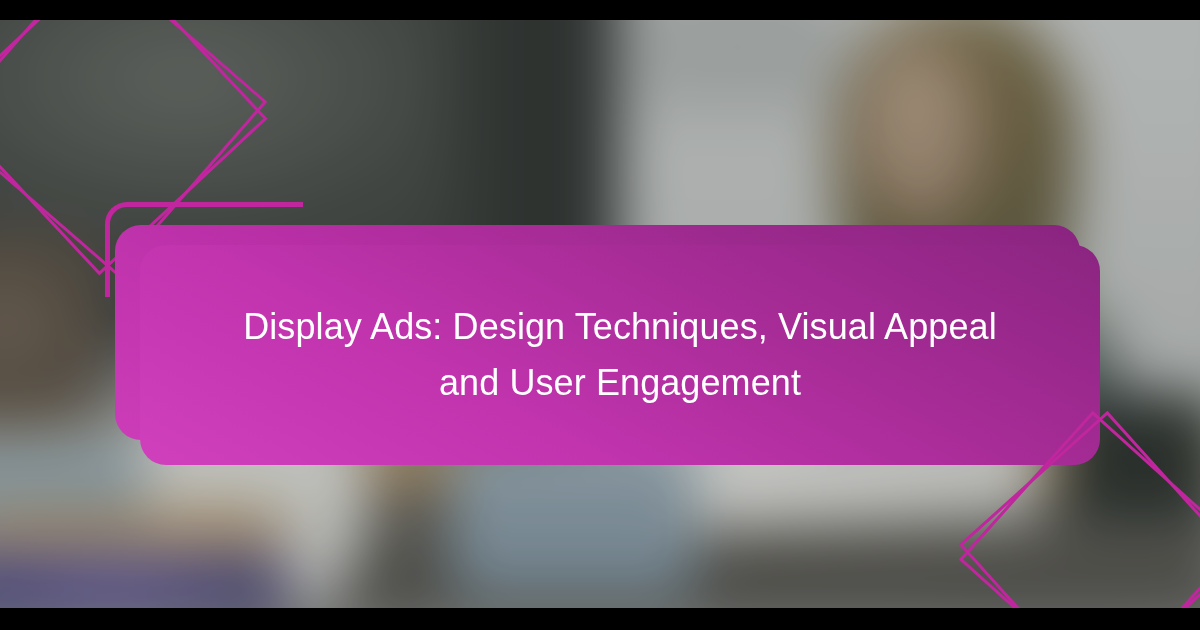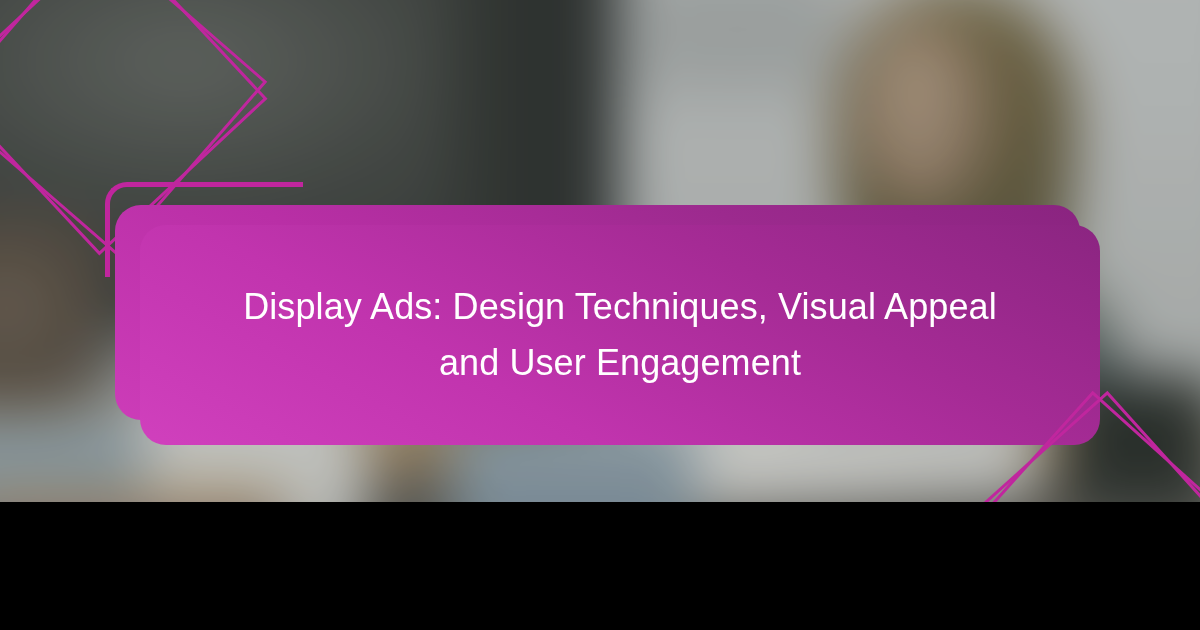--- a/index.html
+++ b/index.html
@@ -4,24 +4,25 @@
 <title>Display Ads Banner</title>
 <style>
   html, body {
     margin: 0;
     padding: 0;
     background: #000;
   }
   #stage {
     position: relative;
     width: 1200px;
-    height: 502px;
+    height: 588px;
     overflow: hidden;
     font-family: "Liberation Sans", "DejaVu Sans", sans-serif;
     background: #14b8a6;
+    margin-top: 20px;
   }
 
   
   .bg-photo {
     position: absolute;
     inset: -60px;
     filter: blur(26px) saturate(0.85);
     transform: scale(1.06);
   }
   .bg-layer { position: absolute; }

